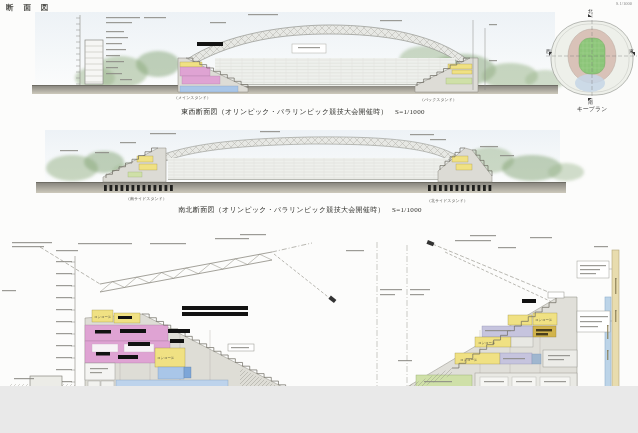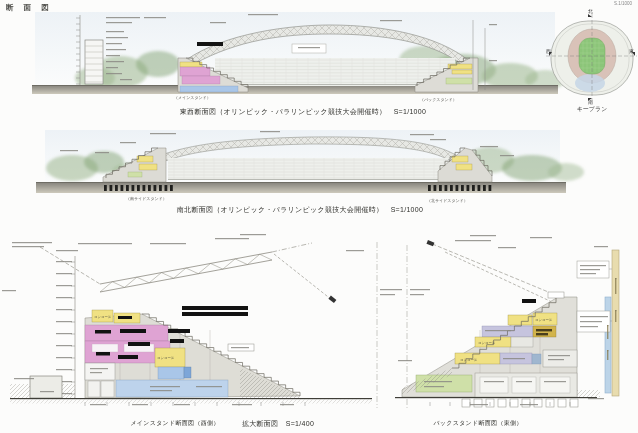--- a/index.html
+++ b/index.html
@@ -1,17 +1,17 @@
 <!DOCTYPE html>
 <html><head>
 <meta charset="utf-8">
 <style>
   html,body{margin:0;padding:0;background:#e9e9e9;}
-  #sheet{position:relative;width:638px;height:433px;background:#fcfcfb;overflow:hidden;
-         font-family:Liberation Sans, sans-serif;}
+  #sheet{position:relative;width:638px;height:386px;background:#fcfcfb;overflow:hidden;
+         font-family:Liberation Serif, serif;}
   svg{position:absolute;left:0;top:0;}
   .lbl{position:absolute;font-size:4px;color:#4a4a46;white-space:nowrap;}
   .cap{position:absolute;font-size:7px;color:#2e2e2a;transform:translateX(-50%);
        white-space:nowrap;letter-spacing:.3px;}
   .cap.small{font-size:6px;}
   #title{position:absolute;top:3px;left:6px;font-size:7.5px;font-weight:600;
          letter-spacing:4px;color:#50504c;}
   #scalenote{position:absolute;top:1px;right:6px;font-size:4.5px;color:#888;}
   .kp{position:absolute;font-size:5px;color:#333;}
   .kpcap{position:absolute;font-size:6px;color:#444;transform:translateX(-50%);}

